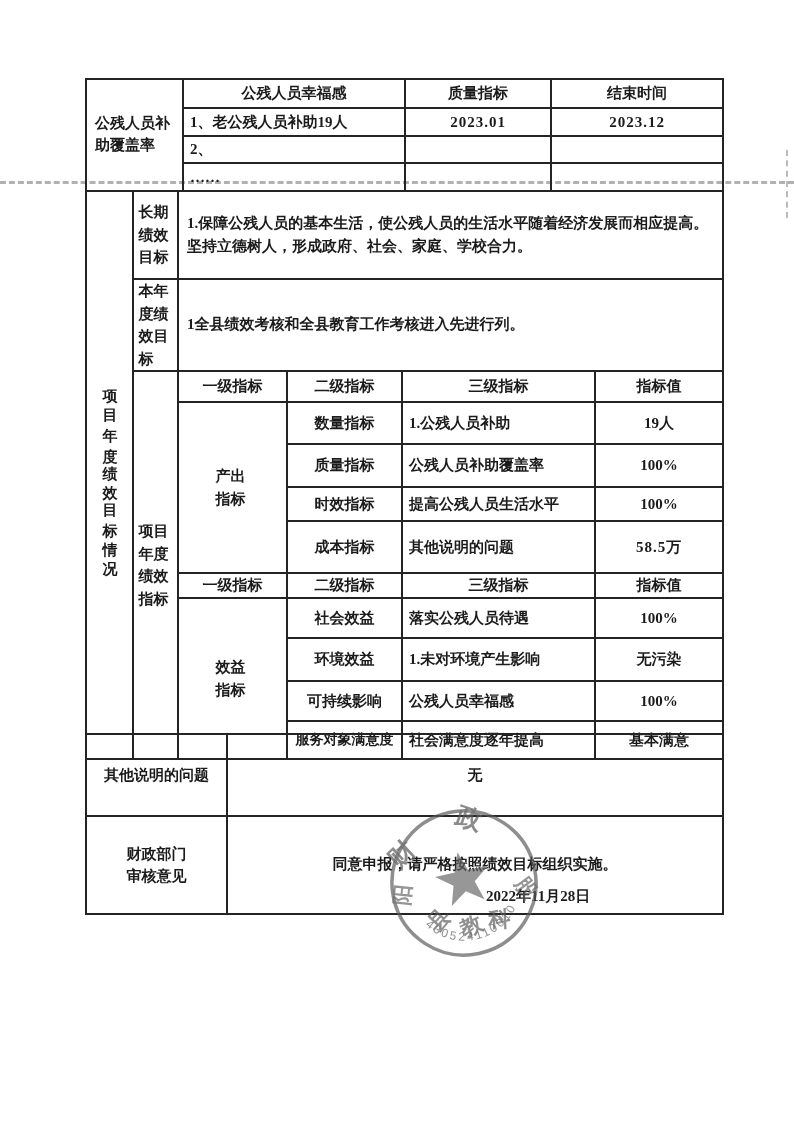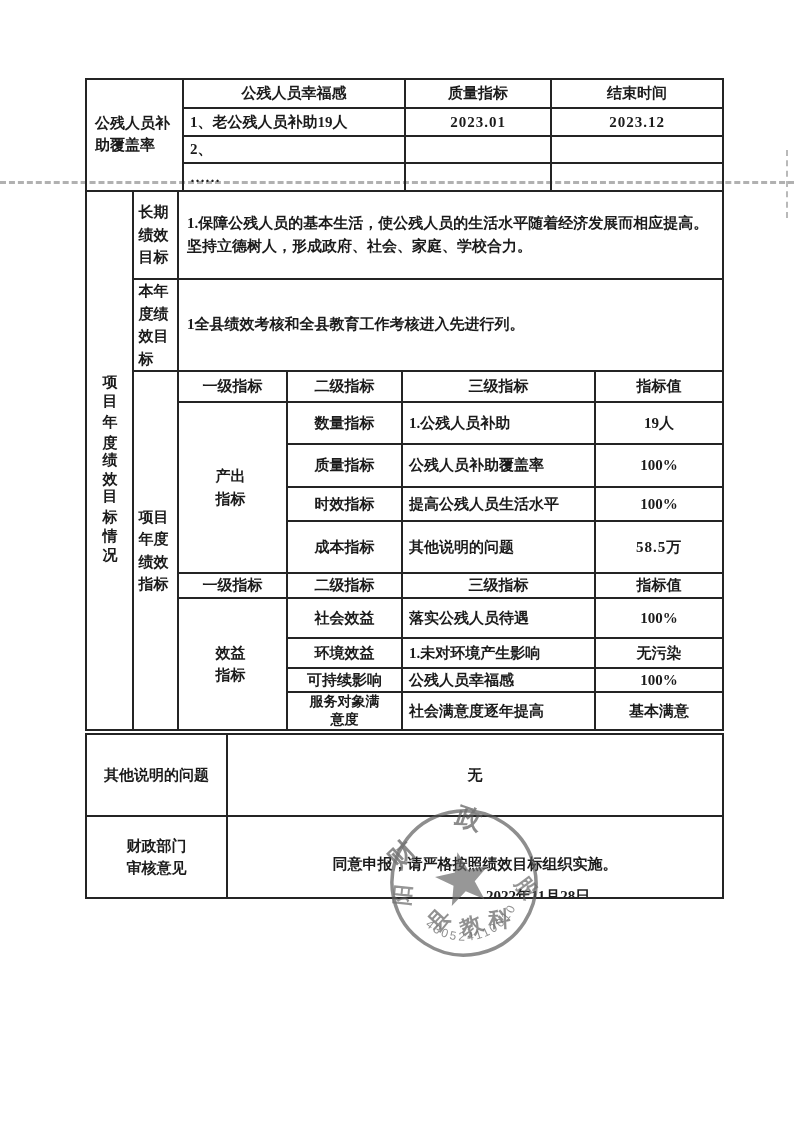--- a/index.html
+++ b/index.html
@@ -122,49 +122,49 @@
       <td class="hdr">二级指标</td>
       <td class="hdr">三级指标</td>
       <td class="hdr">指标值</td>
     </tr>
     <tr style="height:40px;">
       <td rowspan="4" class="lbl"><span class="w2">效益指标</span></td>
       <td class="ctr">社会效益</td>
       <td class="left">落实公残人员待遇</td>
       <td class="ctr">100%</td>
     </tr>
-    <tr style="height:30px;padding-left:33px;">
+    <tr style="height:43px;padding-left:33px;">
       <td class="ctr">环境效益</td>
       <td class="left">1.未对环境产生影响</td>
       <td class="ctr">无污染</td>
     </tr>
-    <tr style="height:24px;">
+    <tr style="height:40px;">
       <td class="ctr">可持续影响</td>
       <td class="left">公残人员幸福感</td>
       <td class="ctr">100%</td>
     </tr>
     <tr style="height:38px;">
-      <td class="ctr" style="padding:0 15px;font-size:14px;margin-left:8px;">服务对象满意度</td>
+      <td class="ctr" style="padding:0 1px;font-size:14px;margin-left:8px;">服务对象满意度</td>
       <td class="left">社会满意度逐年提高</td>
       <td class="ctr">基本满意</td>
     </tr>
   </tbody>
     </table>
 
   <table class="tbl" style="left:85px;top:733px;width:637px;">
     <colgroup>
         <col style="width:141px">
         <col style="width:496px">
       </colgroup>
     <tbody>
         <tr style="height:82px;">
       <td class="lbl">其他说明的问题</td>
       <td class="ctr">无</td>
     </tr>
-    <tr style="height:82px;">
+    <tr style="height:98px;">
       <td class="lbl"><span class="w4" style="text-align:center;">财政部门审核意见</span></td>
       <td class="review-cell">
         <div class="review-text">同意申报，请严格按照绩效目标组织实施。</div>
         <div class="review-date">2022年11月28日</div>
       </td>
     </tr>
   </tbody>
     </table>
 
   <svg class="stamp" viewBox="0 0 162 162">

